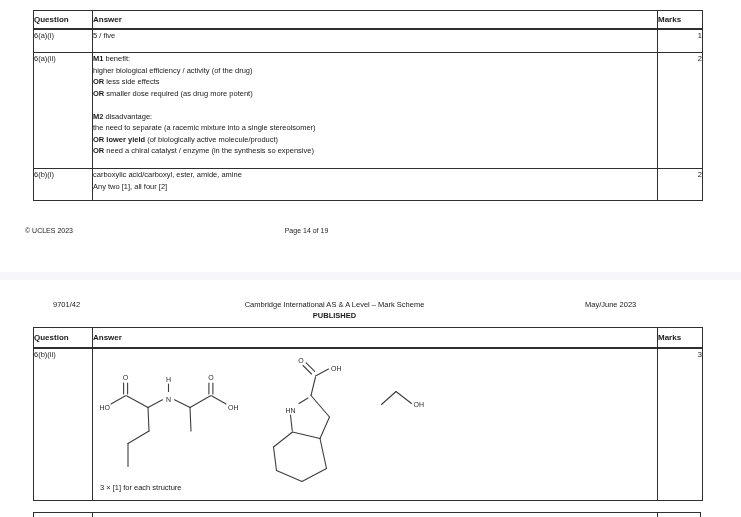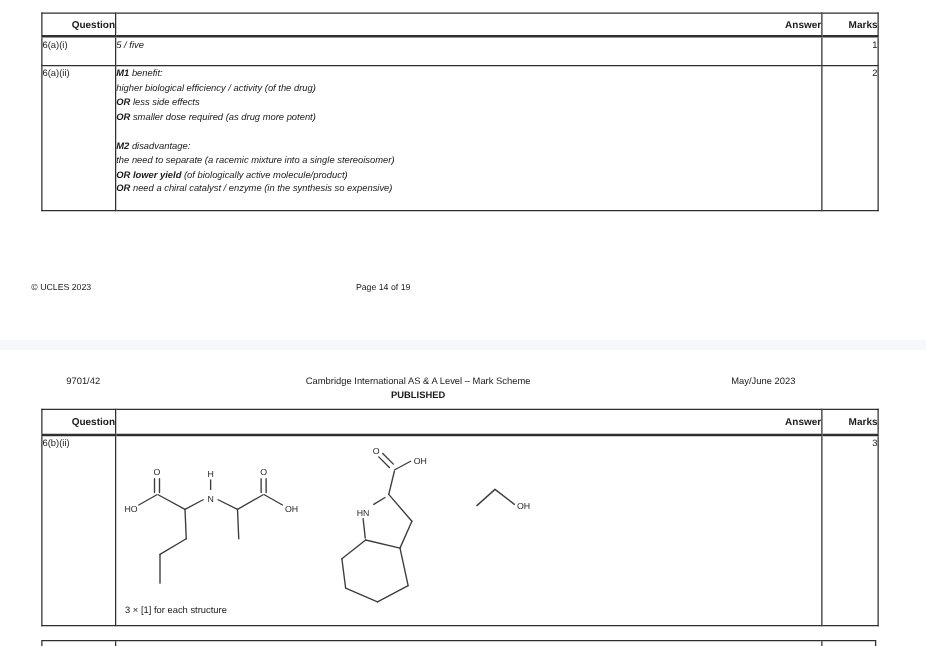--- a/index.html
+++ b/index.html
@@ -23,29 +23,29 @@
   table.mark-table th, table.mark-table td{
     border:1px solid #2f2f2f;
     padding:0;
     vertical-align:top;
     font-size:7.5px;
     line-height:11.5px;
   }
   table.mark-table th{
     font-size:8px;
     font-weight:bold;
-    text-align:right;
+    text-align:left;
     vertical-align:middle;
     border-bottom:2px solid #2f2f2f;
   }
   col.c-q{width:59px;} col.c-a{width:565px;} col.c-m{width:45px;}
   td.cell-q{padding-top:4px;}
   td.cell-a{padding:3px 5px 3px 5px;position:relative;}
   td.cell-m{text-align:right;padding:4px 5px 0 0;}
-  .ans-line{white-space:pre-wrap;min-height:11.5px;font-style:italic;}
+  .ans-line{white-space:pre-wrap;min-height:11.5px;}
   .b{font-weight:bold;}
   
   .small-meta{font-size:7px;line-height:9px;}
   .p2head{font-size:7.5px;line-height:10px;padding-left:28px;}
   .center-text{left:0;width:613px;text-align:center;}
   
   .page-sep{left:0;width:741px;height:8px;background:#f6f7fa;}
   
   svg text{font-family:"Liberation Sans","DejaVu Sans",sans-serif;font-size:7px;fill:#2a2a2a;}
   .caption{position:absolute;left:7px;top:133px;font-size:7.5px;}
@@ -88,20 +88,28 @@
           <div class="ans-line"><span class="b">OR</span><span> less side effects</span></div>
           <div class="ans-line"><span class="b">OR</span><span> smaller dose required (as drug more potent)</span></div>
           <div class="ans-line"><span>&nbsp;</span></div>
           <div class="ans-line"><span class="b">M2</span><span> disadvantage:</span></div>
           <div class="ans-line"><span>the need to separate (a racemic mixture into a single stereoisomer)</span></div>
           <div class="ans-line"><span class="b">OR lower yield</span><span> (of biologically active molecule/product)</span></div>
           <div class="ans-line"><span class="b">OR</span><span> need a chiral catalyst / enzyme (in the synthesis so expensive)</span></div>
         </td>
         <td class="cell-m">2</td>
       </tr>
+      <tr style="height: 32px;">
+        <td class="cell-q">6(b)(i)</td>
+        <td class="cell-a">
+          <div class="ans-line"><span>carboxylic acid/carboxyl, ester, amide, amine</span></div>
+          <div class="ans-line"><span>Any two [1], all four [2]</span></div>
+        </td>
+        <td class="cell-m">2</td>
+      </tr>
     </tbody>
 </table>
 
 <div class="abs small-meta" style="left:25px;top:226px;">© UCLES 2023</div>
 <div class="abs small-meta center-text" style="top:226px;">Page 14 of 19</div>
 
 <div class="abs page-sep" style="top:272px;"></div>
 
 <div class="abs p2head" style="left:25px;top:300px;">9701/42</div>
 <div class="abs p2head center-text" style="top:300px;">Cambridge International AS &amp; A Level – Mark Scheme</div>

